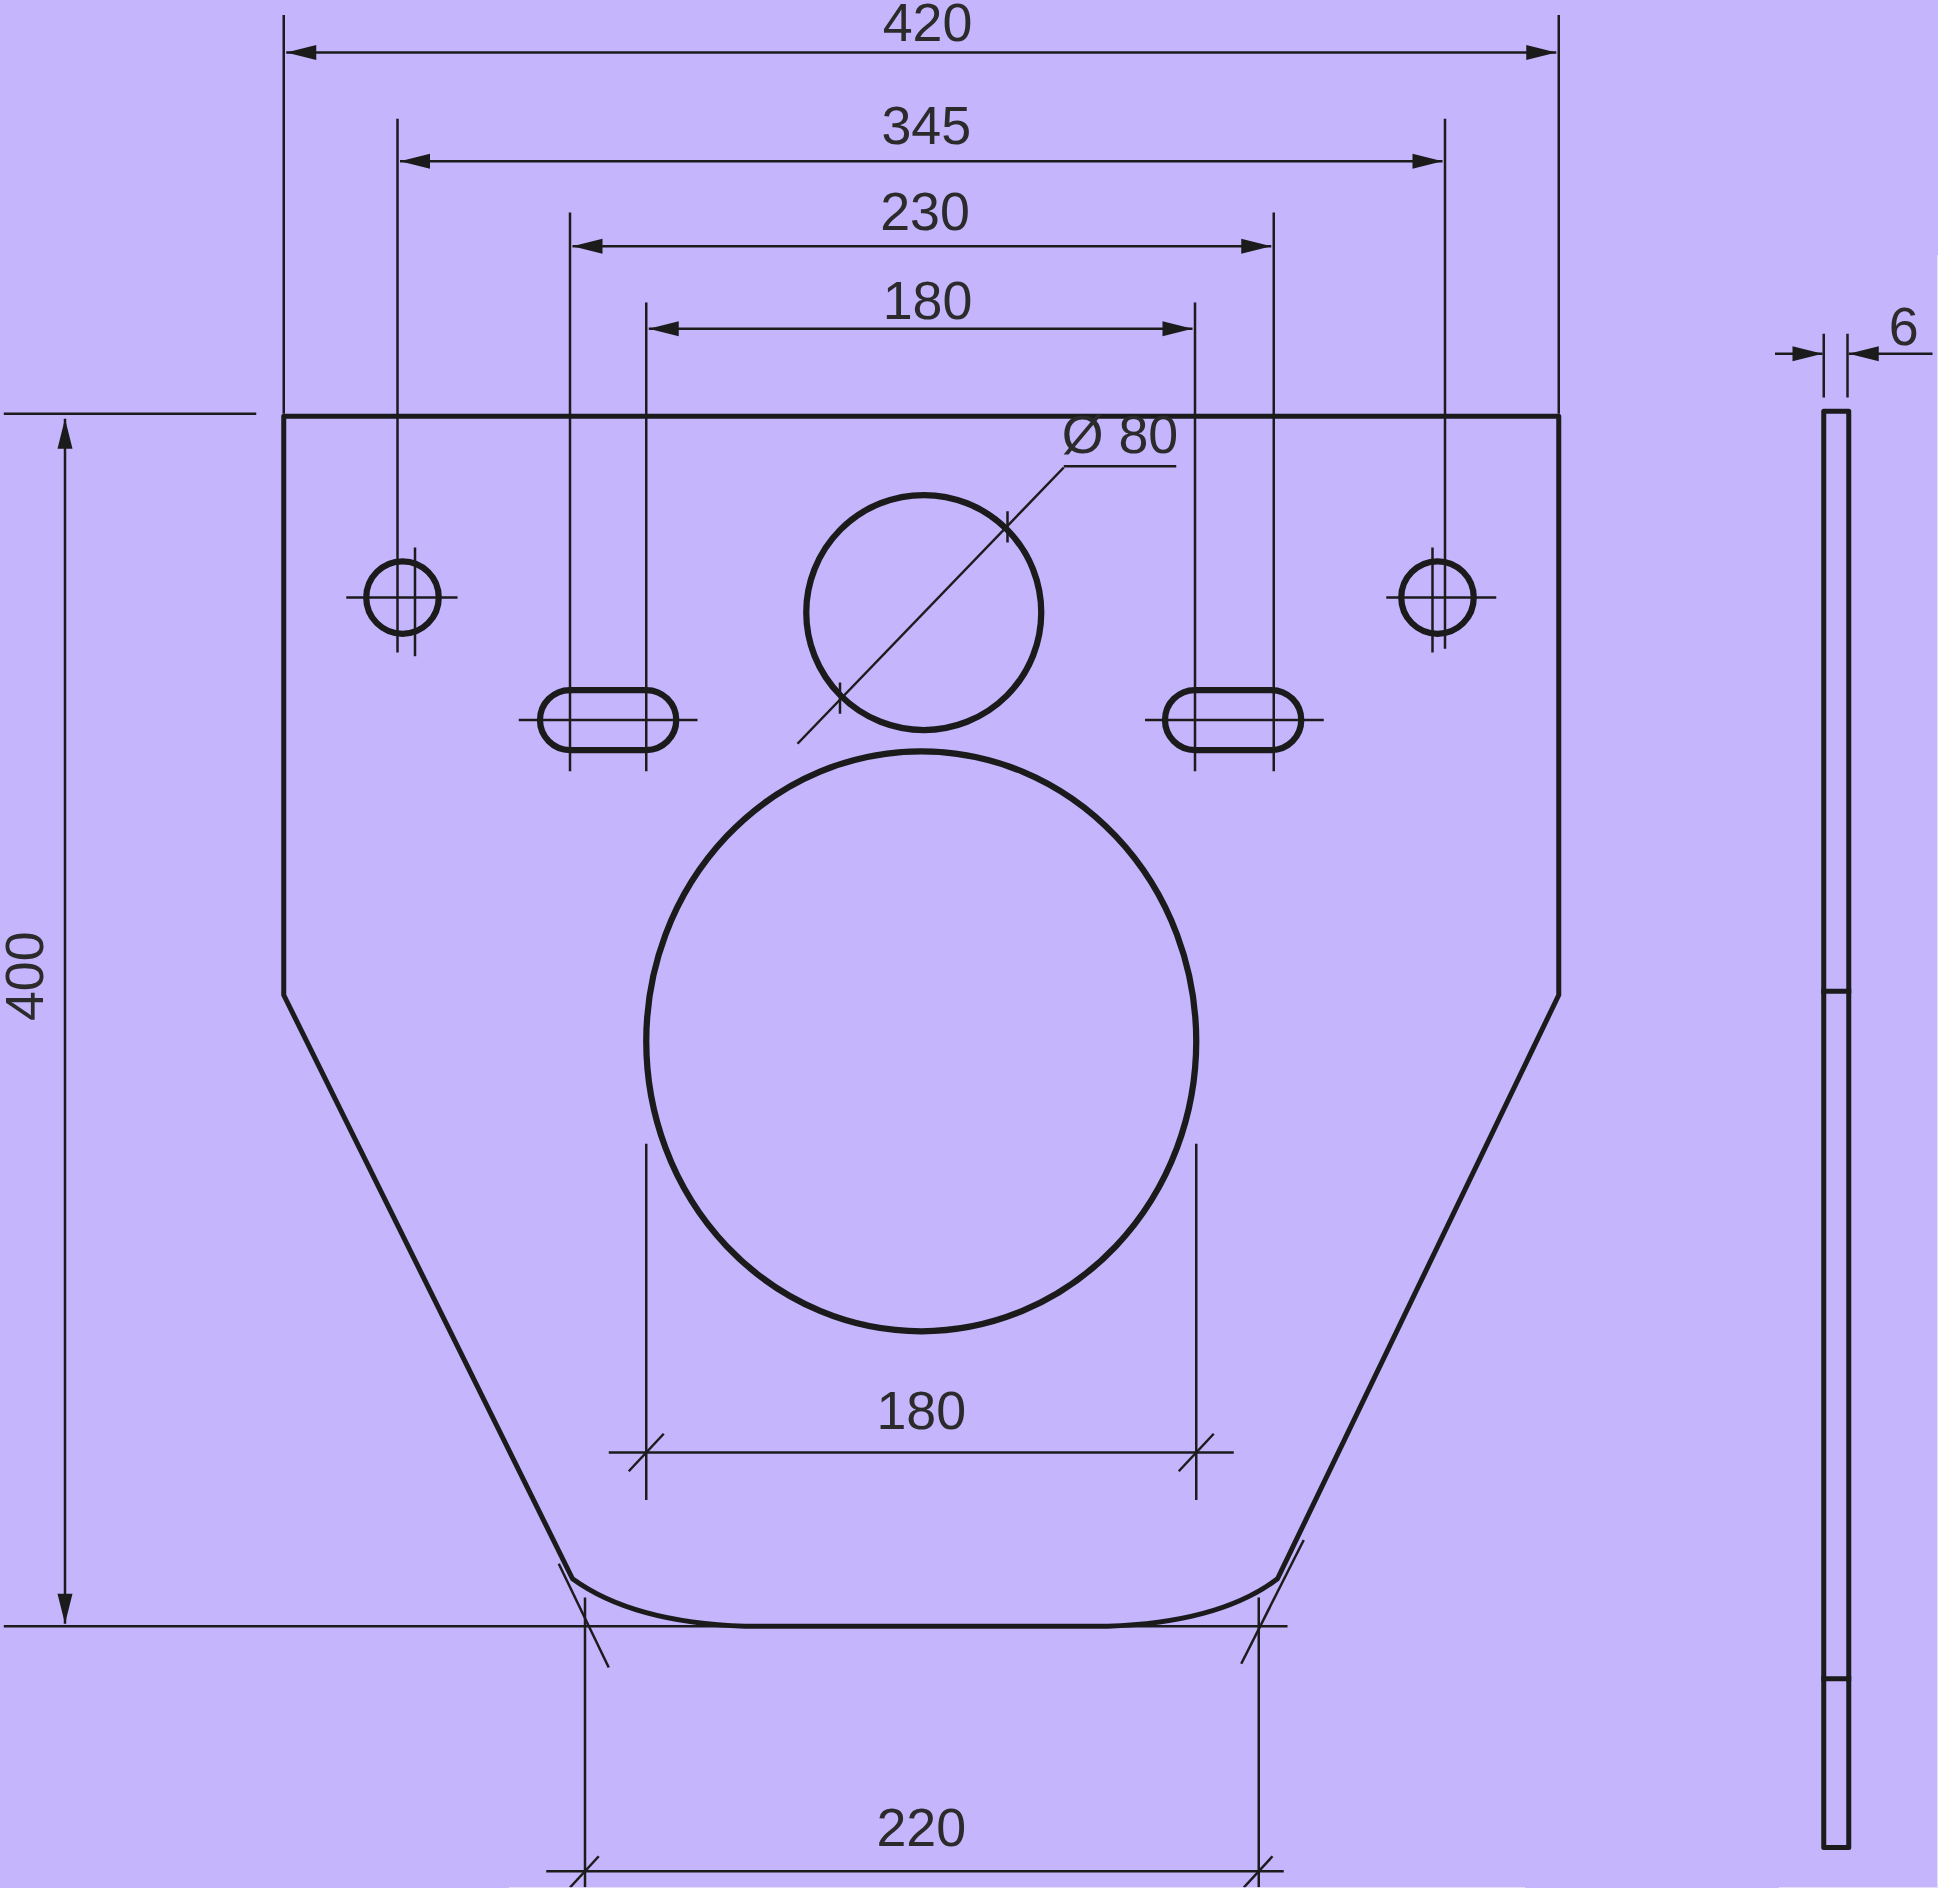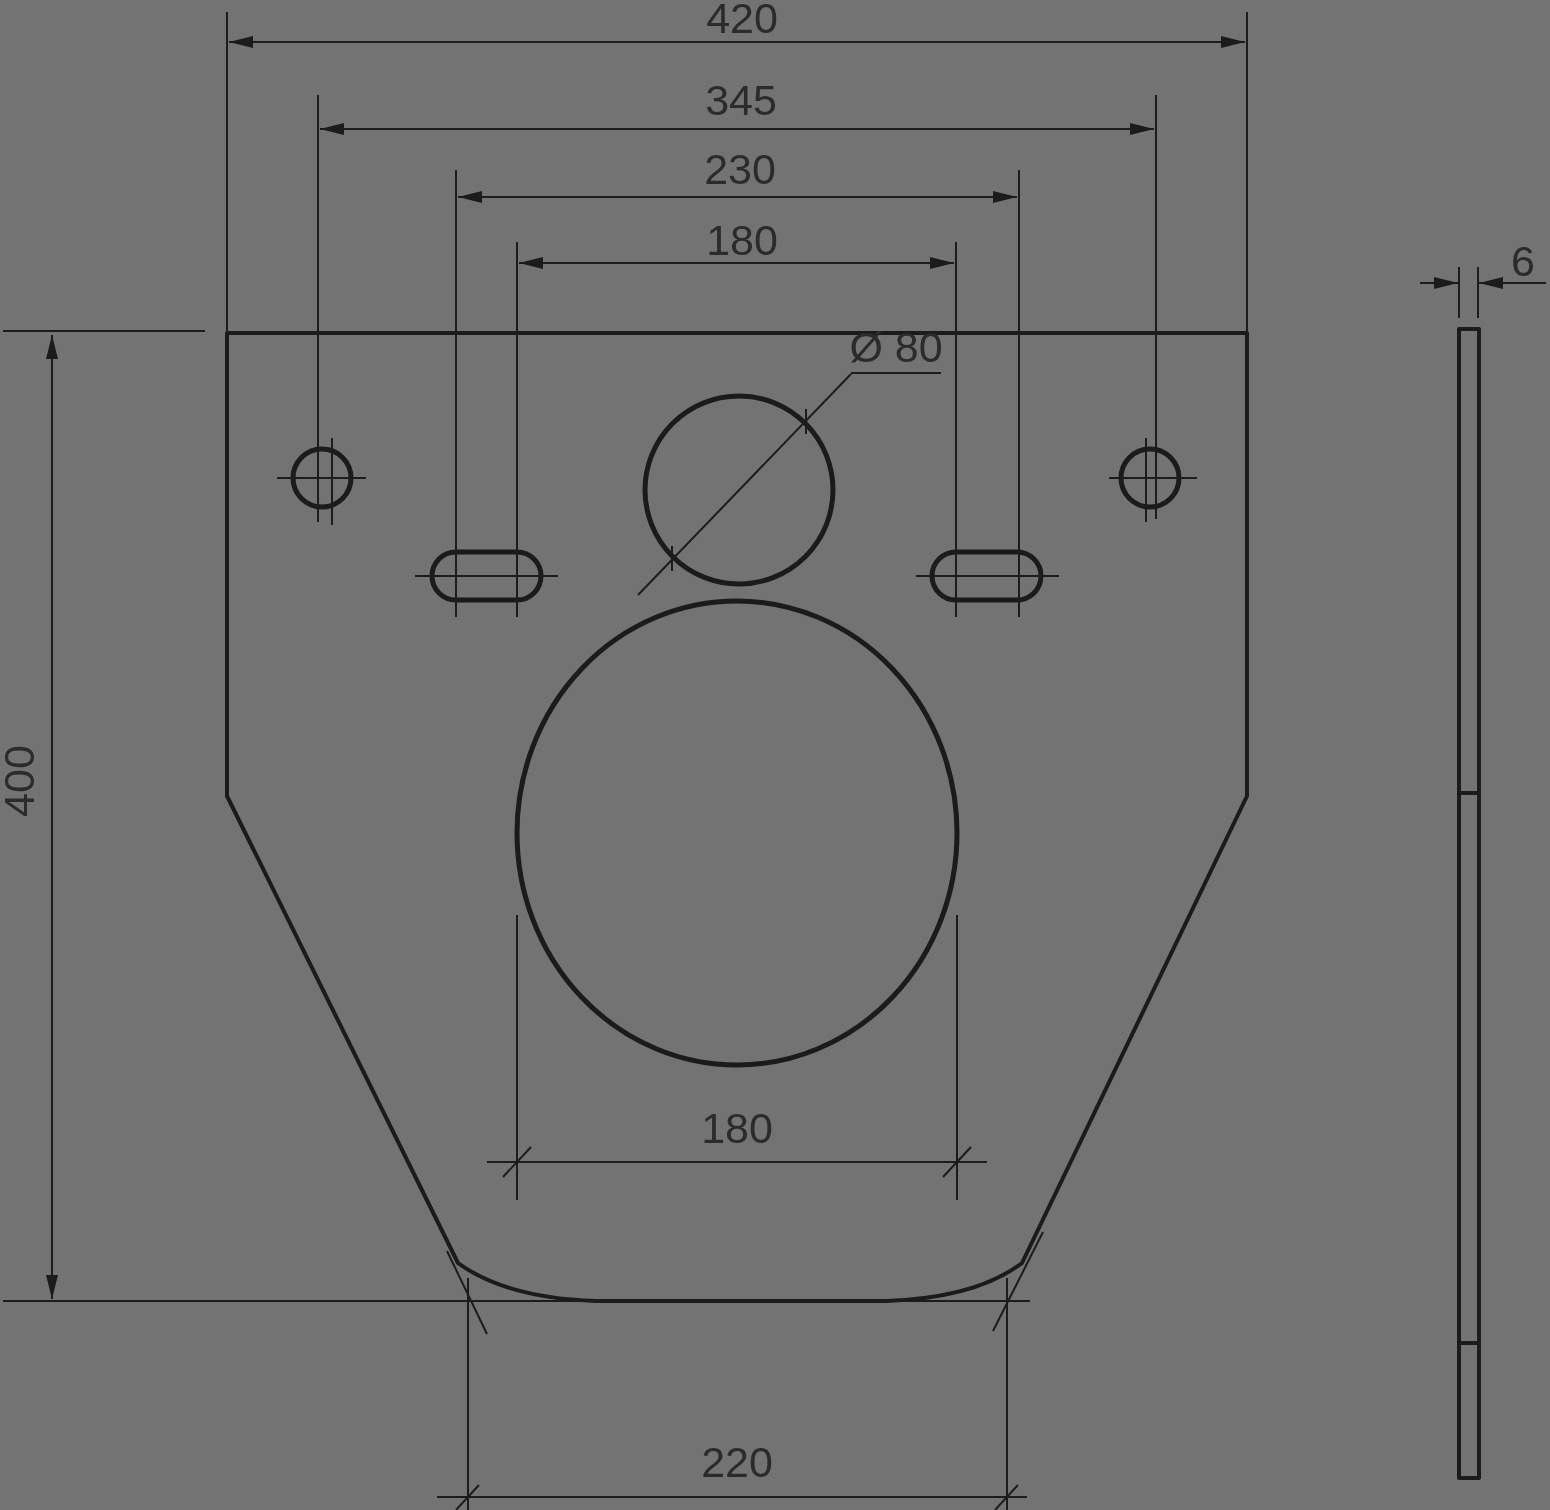--- a/index.html
+++ b/index.html
@@ -1,16 +1,16 @@
 <!DOCTYPE html>
 <html><head>
 <meta charset="utf-8">
 <style>
   html,body{margin:0;padding:0;background:#ffffff;}
-  #stage{position:relative;width:1550px;height:1510px;background:#737373;overflow:hidden;}
+  #stage{position:relative;width:1550px;height:1510px;background:#c4b5fd;overflow:hidden;}
   svg{display:block;}
   .thin{stroke:#1c1c1c;stroke-width:2;fill:none;stroke-linecap:butt;}
   .thick{stroke:#1b1b1b;stroke-width:4;fill:none;stroke-linejoin:round;}
   .bold{stroke:#1b1b1b;stroke-width:5;fill:none;}
   .arrow{fill:#1b1b1b;stroke:none;}
   .dim-text{font-family:"Liberation Sans",sans-serif;font-size:43px;fill:#2b2b2b;text-anchor:middle;}
 </style>
 </head>
 <body>
 

